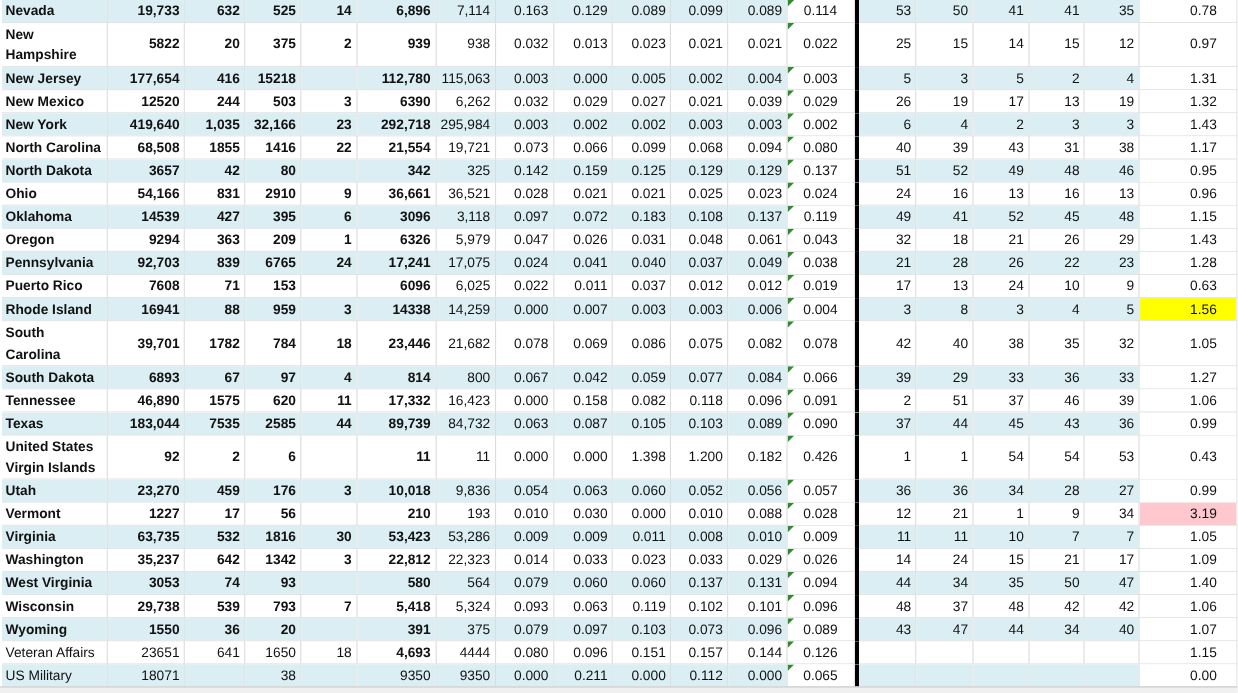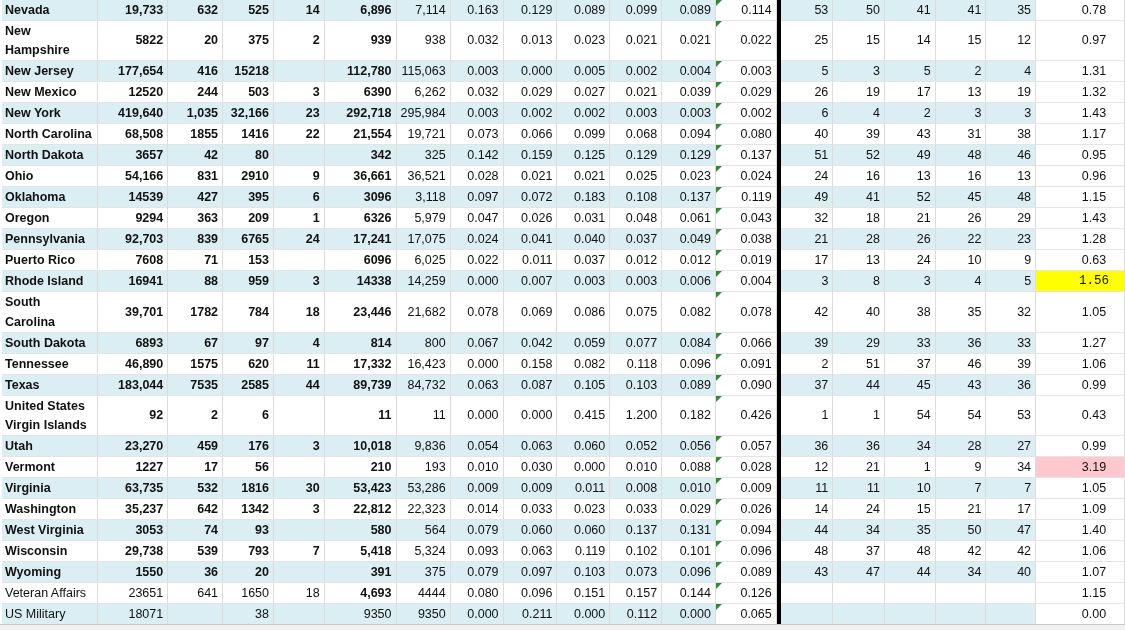--- a/index.html
+++ b/index.html
@@ -6,26 +6,26 @@
   body { width: 1125px; height: 630px; overflow: hidden; position: relative;
          font-family: "Liberation Sans", "DejaVu Sans", sans-serif; font-size: 12.5px; color: #111; }
   table.sheet { border-collapse: collapse; table-layout: fixed; position: absolute; left: 0; top: 0; }
   table.sheet td { padding: 0 4px; height: 20px; line-height: 20px; white-space: nowrap;
                    text-align: right; border-right: 1px solid #dcdcdc; border-bottom: 1px solid #e4e4e4;
                    overflow: hidden; position: relative; box-sizing: border-box; }
   table.sheet tr.tall td { height: 40px; line-height: 19px; }
   table.sheet tr.band td { background: #daeef3; }
   table.sheet td.name { text-align: left; white-space: normal; padding-left: 3px; border-left: 2px solid transparent; }
   table.sheet tr.bold td.b { font-weight: bold; }
-  table.sheet td.avg { background: #ffffff !important; padding-right: 4px; }
+  table.sheet td.avg { background: #ffffff !important; padding-right: 4px; text-align: center; }
   table.sheet td.avg .tri { position: absolute; left: 0; top: 0; width: 0; height: 0;
                             border-top: 6px solid #2e8b2e; border-right: 6px solid transparent; }
   table.sheet td.divider { background: #000 !important; padding: 0; border: none; }
   table.sheet td.final { text-align: center; background: #ffffff !important; padding-left: 32px; }
-  table.sheet td.final.hl-yellow { background: #ffff00 !important; font-family: Liberation Mono, monospace; }
+  table.sheet td.final.hl-yellow { background: #ffff00 !important; }
   table.sheet td.final.hl-pink { background: #ffc7ce !important; margin-left: 40px; }
   table.sheet tr.sub td.name { font-weight: normal; }
   .strip { position: absolute; left: 0; top: 624px; width: 1125px; height: 6px; background: #f0f0f0; border-top: 1px solid #c8c8c8; }
 </style>
 </head>
 <body>
 
 <table class="sheet">
   <colgroup>
     <col style="width:97px">
@@ -427,21 +427,21 @@
       <tr class="tall bold">
         <td class="name b">United States Virgin Islands</td>
         <td class="b">92</td>
         <td class="b">2</td>
         <td class="b">6</td>
         <td class="b"></td>
         <td class="b">11</td>
         <td>11</td>
         <td>0.000</td>
         <td>0.000</td>
-        <td>0.415</td>
+        <td>1.398</td>
         <td>1.200</td>
         <td>0.182</td>
         <td class="avg">0.426<span class="tri"></span></td>
         <td class="divider"></td>
         <td>1</td>
         <td>1</td>
         <td>54</td>
         <td>54</td>
         <td>53</td>
         <td class="final">0.43</td>

